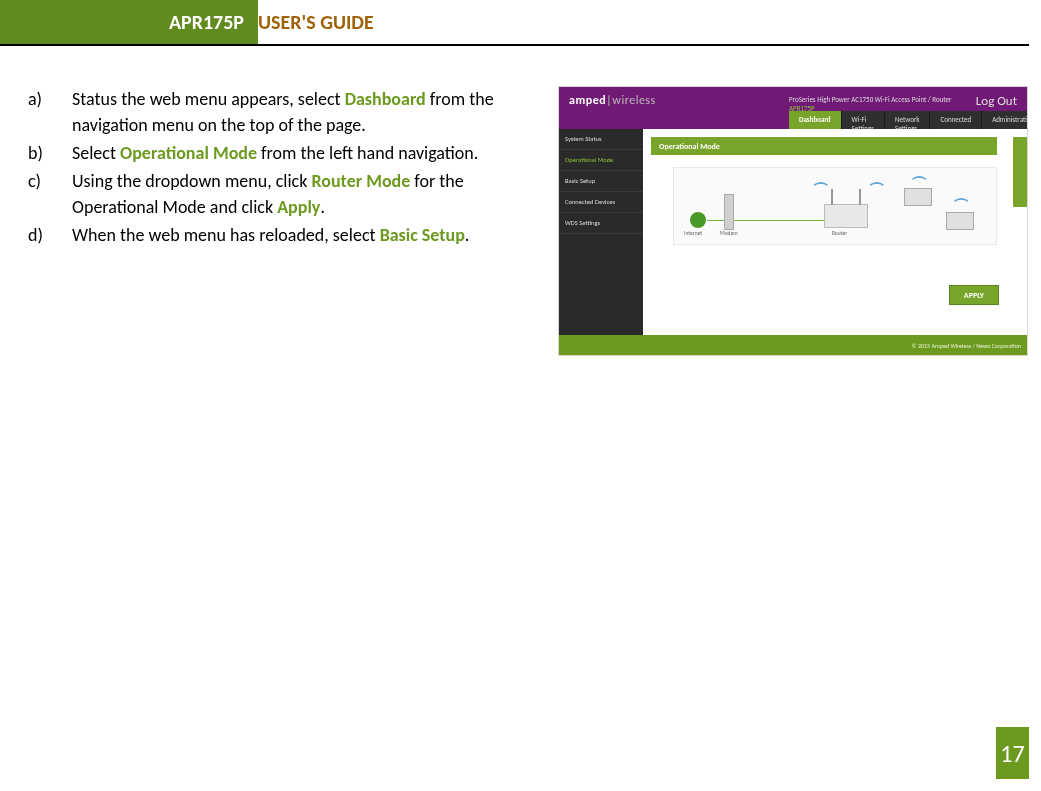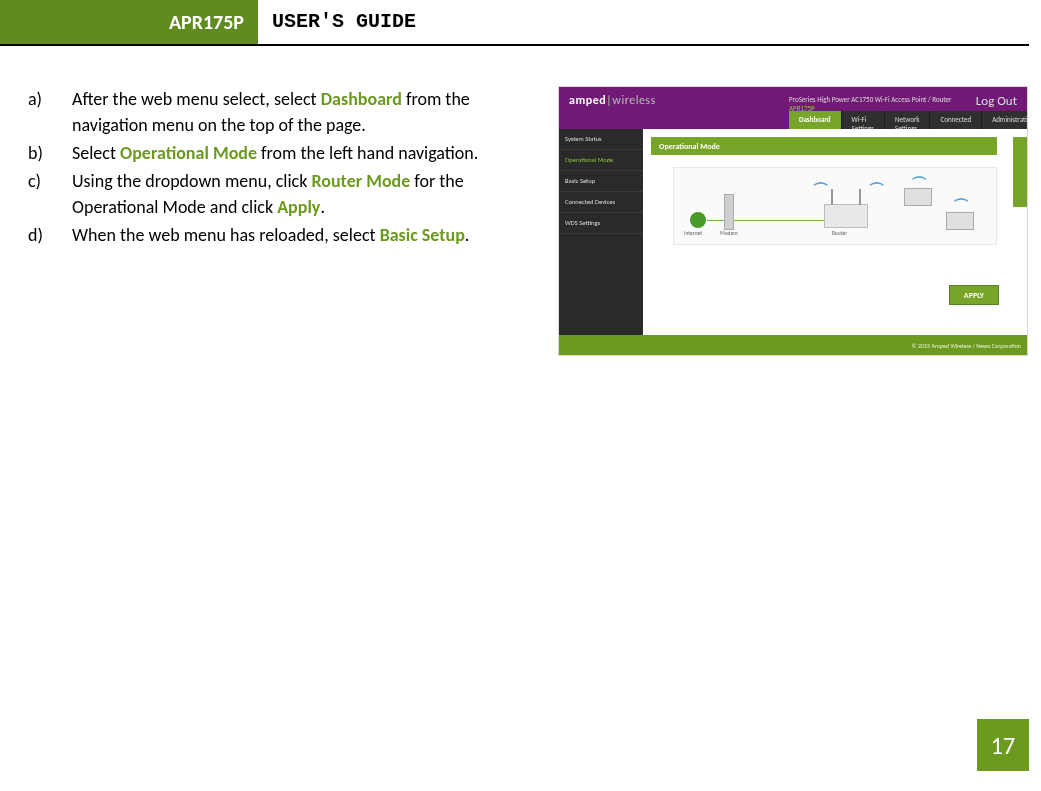--- a/index.html
+++ b/index.html
@@ -22,23 +22,22 @@
     color: #fff;
     font-weight: bold;
     font-size: 20px;
     padding: 10px 14px 10px 0;
     width: 258px;
     text-align: right;
   }
   .header-title {
     font-weight: bold;
     font-size: 20px;
-    padding: 10px 14px;
-    color: #000000;
-    font-family: Liberation Mono, monospace;
+    padding: 10px 0;
+    color: #a16207;
   }
   .content {
     padding: 40px 0 0 0;
   }
   .section-title {
     font-weight: bold;
     font-size: 19px;
     color: #000;
     margin: 0 0 30px 0;
   }
@@ -162,22 +161,22 @@
   }
   .shot-foot {
     height:22px; background:#6b9a1f;
     display:flex; align-items:center; justify-content:flex-end;
     color:#e8f3d8; font-size:6px; padding:0 6px;
   }
 
   .page-num {
     position:absolute;
     right:12px;
-    bottom:20px;
-    width:52px;
+    bottom:12px;
+    width:33px;
     height:52px;
     background:#6b9a1f;
     color:#fff;
     font-size:24px;
     display:flex;
     align-items:center;
     justify-content:center;
     font-family: Calibri, Arial, sans-serif;
   }
 </style>
@@ -188,21 +187,21 @@
   <div class="header-model">APR175P</div>
   <div class="header-title">USER'S GUIDE</div>
 </div>
 
 <div class="content">
 
   <div class="two-col">
     <div class="steps" id="steps">
         <div class="step">
           <div class="marker">a)</div>
-          <div class="text"><span>After the web menu select, select </span><span class="kw">Dashboard</span><span> from the navigation menu on the top of the page.</span></div>
+          <div class="text"><span>Status the web menu appears, select </span><span class="kw">Dashboard</span><span> from the navigation menu on the top of the page.</span></div>
         </div>
         <div class="step">
           <div class="marker">b)</div>
           <div class="text"><span>Select </span><span class="kw">Operational Mode</span><span> from the left hand navigation.</span></div>
         </div>
         <div class="step">
           <div class="marker">c)</div>
           <div class="text"><span>Using the dropdown menu, click </span><span class="kw">Router Mode</span><span> for the Operational Mode and click </span><span class="kw">Apply</span><span>.</span></div>
         </div>
         <div class="step">

